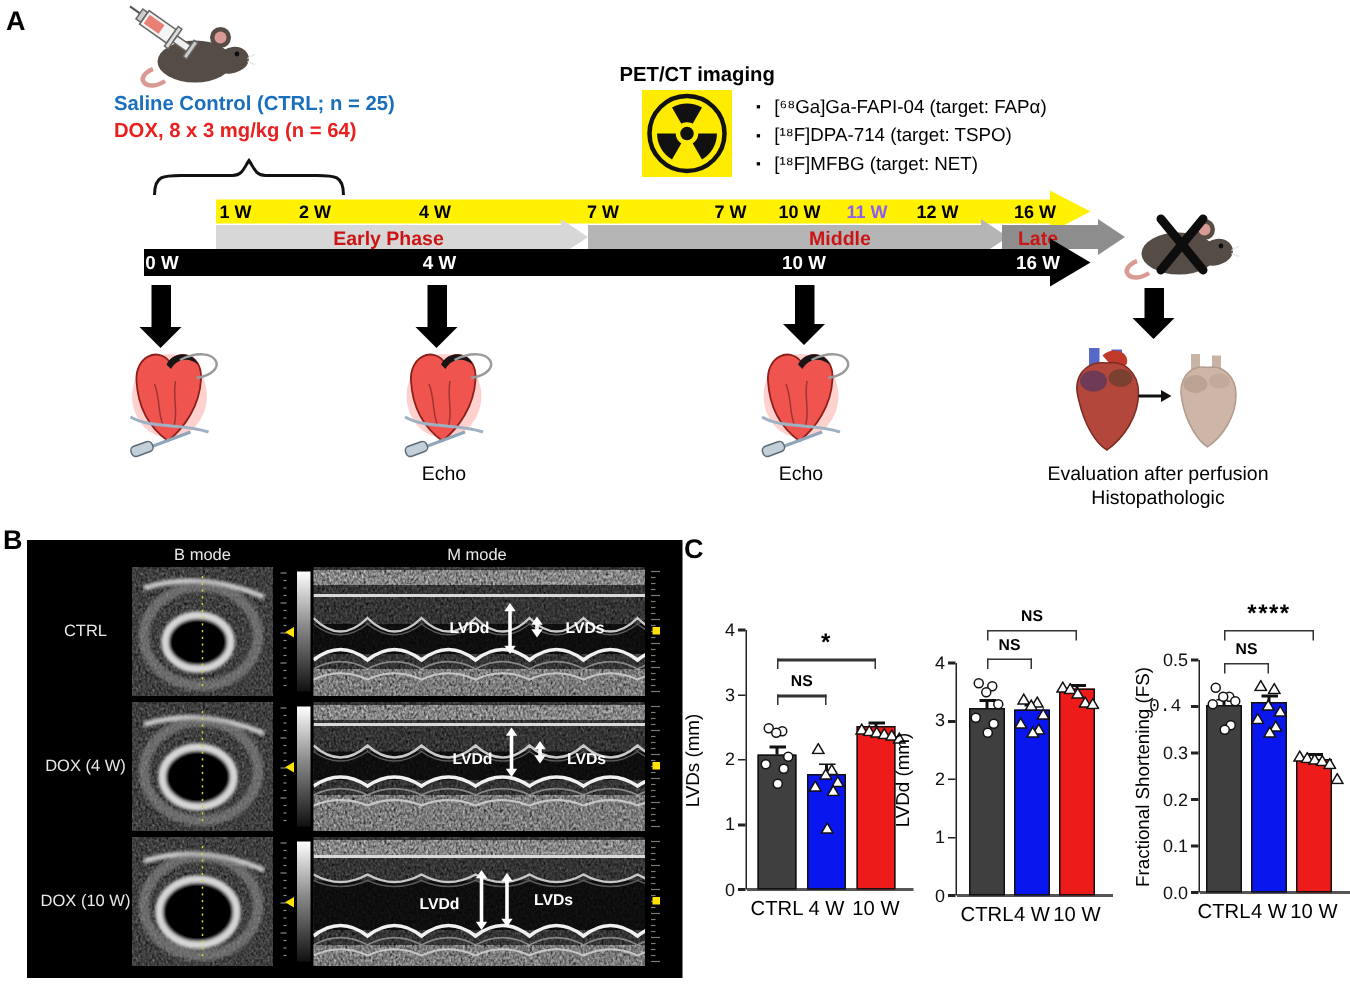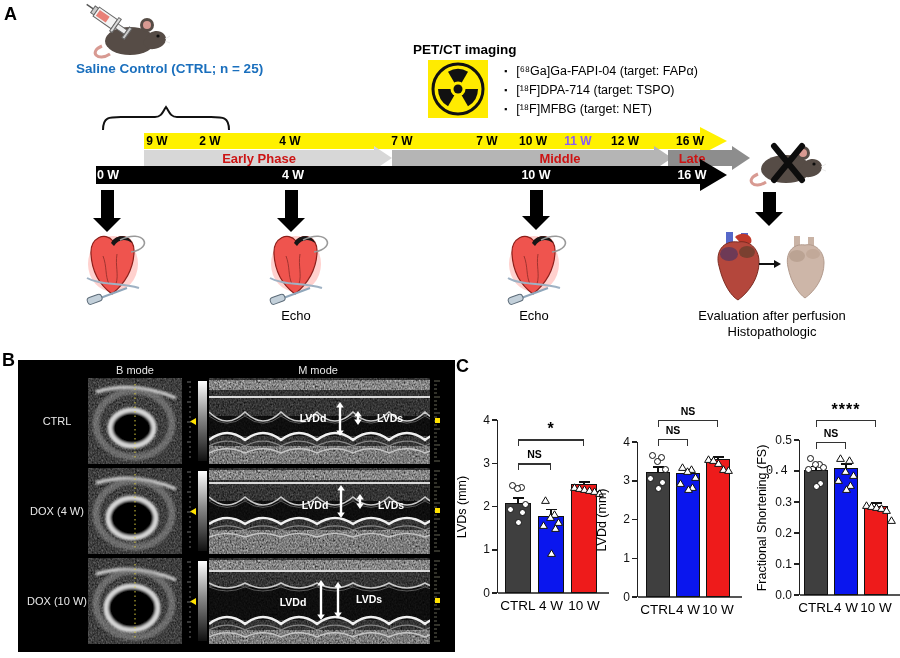--- a/index.html
+++ b/index.html
@@ -23,20 +23,21 @@
       </filter>
   </defs>
 </svg>
 
 <div id="fig">
   <div class="plabel" style="left:4px;top:4px">A</div>
   <div class="plabel" style="left:2px;top:350px">B</div>
   <div class="plabel" style="left:456px;top:356px">C</div>
 
   <div class="abs" id="grp0" style="left: 76px; top: 61px; font-size: 13.5px; font-weight: 700; color: rgb(26, 111, 189);">Saline Control (CTRL; n = 25)</div>
+  <div class="abs" id="grp1" style="left: 76px; top: 79px; font-size: 13.5px; font-weight: 700; color: rgb(232, 33, 32);">DOX, 8 x 3 mg/kg (n = 64)</div>
 
   <div class="abs" style="left:413px;top:42px;font-size:13.5px;font-weight:700;color:#000;">PET/CT imaging</div>
 <div style="position: absolute; left: 92px; top: 6px; width: 80px; height: 60px;"><svg width="78" height="58" viewBox="0 0 78 58">
   <path d="M10,40 C-4,46 6,56 18,48" fill="none" stroke="#d89a92" stroke-width="3"></path>
   <ellipse cx="38" cy="35" rx="25" ry="14" fill="#564c46"></ellipse>
   <path d="M58,27 C67,22 74,28 74,33 C74,38 69,42 62,43 C56,44 52,40 51,36 Z" fill="#564c46"></path>
   <circle cx="55" cy="19" r="7" fill="#564c46"></circle>
   <circle cx="55" cy="19" r="4" fill="#d89a92"></circle>
   <circle cx="66" cy="30" r="1.6" fill="#0d0d0d"></circle>
   <path d="M73,33 L78,30 M73,35 L78,37" stroke="#e8e8e8" stroke-width="0.9"></path>
@@ -76,21 +77,21 @@
         <div style="position: relative; font-size: 9px; top: -1px;">▪</div>
         <div style="position: relative;">[¹⁸F]DPA-714 (target: TSPO)</div>
       </div>
       <div style="position: relative; display: flex; gap: 9px; align-items: baseline;">
         <div style="position: relative; font-size: 9px; top: -1px;">▪</div>
         <div style="position: relative;">[¹⁸F]MFBG (target: NET)</div>
       </div>
     </div>
     <div style="position: absolute; left: 144px; top: 133px; width: 556px; height: 16px; background: rgb(255, 241, 0);"></div>
     <div style="position: absolute; left: 700px; top: 127px; width: 0px; height: 0px; border-top: 14px solid transparent; border-bottom: 14px solid transparent; border-left: 27px solid rgb(255, 241, 0);"></div>
-    <div class="ctr" style="position: absolute; left: 135px; top: 133px; width: 44px; height: 16px; font-size: 12px; font-weight: 700; color: rgb(0, 0, 0);">9 W</div>
+    <div class="ctr" style="position: absolute; left: 135px; top: 133px; width: 44px; height: 16px; font-size: 12px; font-weight: 700; color: rgb(0, 0, 0);">1 W</div>
     <div class="ctr" style="position: absolute; left: 188px; top: 133px; width: 44px; height: 16px; font-size: 12px; font-weight: 700; color: rgb(0, 0, 0);">2 W</div>
     <div class="ctr" style="position: absolute; left: 268px; top: 133px; width: 44px; height: 16px; font-size: 12px; font-weight: 700; color: rgb(0, 0, 0);">4 W</div>
     <div class="ctr" style="position: absolute; left: 380px; top: 133px; width: 44px; height: 16px; font-size: 12px; font-weight: 700; color: rgb(0, 0, 0);">7 W</div>
     <div class="ctr" style="position: absolute; left: 465px; top: 133px; width: 44px; height: 16px; font-size: 12px; font-weight: 700; color: rgb(0, 0, 0);">7 W</div>
     <div class="ctr" style="position: absolute; left: 511px; top: 133px; width: 44px; height: 16px; font-size: 12px; font-weight: 700; color: rgb(0, 0, 0);">10 W</div>
     <div class="ctr" style="position: absolute; left: 556px; top: 133px; width: 44px; height: 16px; font-size: 12px; font-weight: 700; color: #8b5cf6;">11 W</div>
     <div class="ctr" style="position: absolute; left: 603px; top: 133px; width: 44px; height: 16px; font-size: 12px; font-weight: 700; color: rgb(0, 0, 0);">12 W</div>
     <div class="ctr" style="position: absolute; left: 668px; top: 133px; width: 44px; height: 16px; font-size: 12px; font-weight: 700; color: rgb(0, 0, 0);">16 W</div>
     <div style="position: absolute; left: 144px; top: 150px; width: 230px; height: 16px; background: rgb(215, 215, 215);"></div>
     <div style="position: absolute; left: 374px; top: 146px; width: 0px; height: 0px; border-top: 12px solid transparent; border-bottom: 12px solid transparent; border-left: 18px solid rgb(215, 215, 215);"></div>

